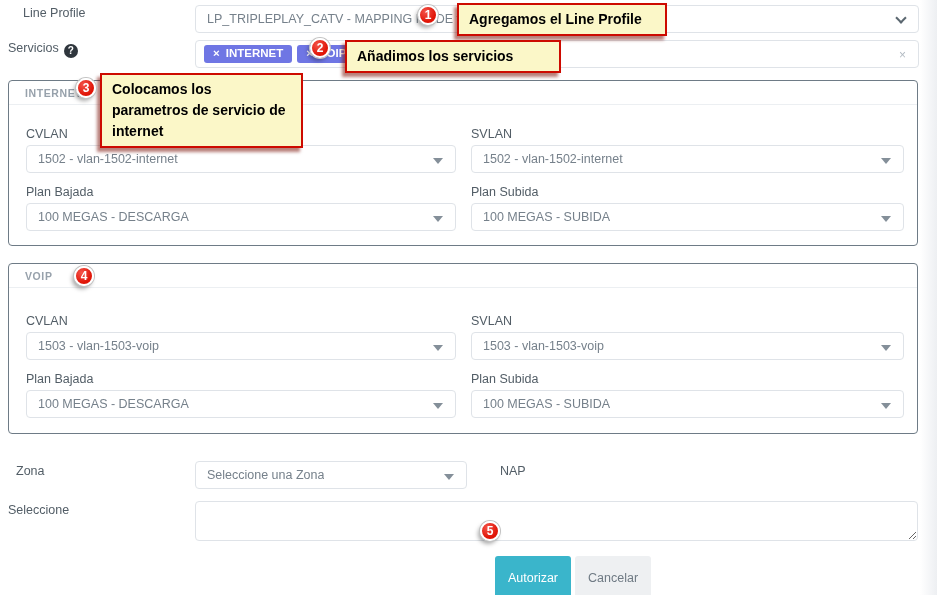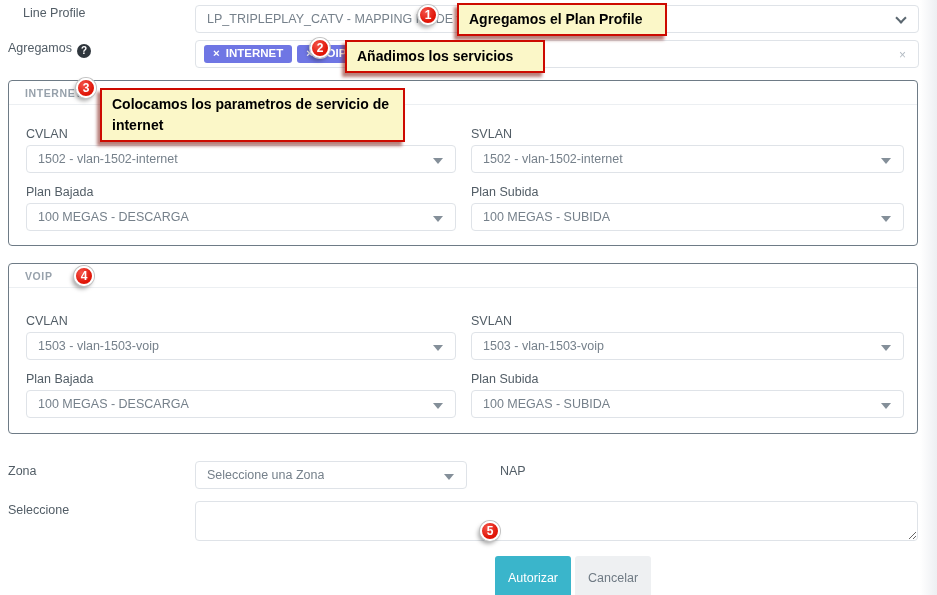--- a/index.html
+++ b/index.html
@@ -67,21 +67,21 @@
 
 <div class="page">
 
   <span class="lbl" style="left:23px;top:6px">Line Profile</span>
   <div class="select" style="left:195px;top:5px;width:724px">
     <span class="sel-text">LP_TRIPLEPLAY_CATV - MAPPING MODE vlan</span>
     <span class="chevron"></span>
   </div>
 
   <span class="lbl" style="left:8px;top:41px">
-    <span>Agregamos</span><span class="help">?</span>
+    <span>Servicios</span><span class="help">?</span>
   </span>
   <div class="tagbox" style="left:195px;top:40px;width:724px">
     <span class="tag">
       <span class="x">×</span>
       <span>INTERNET</span>
     </span>
     <span class="tag">
       <span class="x">×</span>
       <span>VOIP</span>
     </span>
@@ -134,53 +134,53 @@
       <span class="sel-text">100 MEGAS - DESCARGA</span>
       <span class="caret"></span>
     </div>
     <span class="flbl" style="left:462px;top:108px">Plan Subida</span>
     <div class="select" style="left:462px;top:126px;width:433px">
       <span class="sel-text">100 MEGAS - SUBIDA</span>
       <span class="caret"></span>
     </div>
   </section>
 
-  <span class="lbl" style="left:8px;top:464px">Zona</span>
+  <span class="lbl" style="left:16px;top:464px">Zona</span>
   <div class="select" style="left:195px;top:461px;width:272px">
     <span class="sel-text">Seleccione una Zona</span>
     <span class="caret"></span>
   </div>
   <span class="lbl" style="left:500px;top:464px">NAP</span>
 
   <span class="lbl" style="left:8px;top:503px">Seleccione</span>
   <textarea class="comments" style="left: 195px; top: 501px; width: 723px; height: 40px;"></textarea>
 
   <div class="btnrow">
     <button class="btn btn-primary">Autorizar</button>
     <button class="btn btn-secondary">Cancelar</button>
   </div>
 
   <div class="badge" style="left:418px;top:5px">
     <span>1</span>
   </div>
   <div class="callout" style="left:457px;top:3px;width:210px">
-    <span>Agregamos el Plan Profile</span>
+    <span>Agregamos el Line Profile</span>
   </div>
 
   <div class="badge" style="left:310px;top:38px">
     <span>2</span>
   </div>
-  <div class="callout" style="left:345px;top:40px;width:200px">
+  <div class="callout" style="left:345px;top:40px;width:216px">
     <span>Añadimos los servicios</span>
   </div>
 
   <div class="badge" style="left:76px;top:78px">
     <span>3</span>
   </div>
-  <div class="callout" style="left:100px;top:88px;width:305px">
+  <div class="callout" style="left:100px;top:73px;width:203px">
     <span>Colocamos los parametros de servicio de internet</span>
   </div>
 
   <div class="badge" style="left:74px;top:266px">
     <span>4</span>
   </div>
 
   <div class="badge" style="left:480px;top:521px">
     <span>5</span>
   </div>

